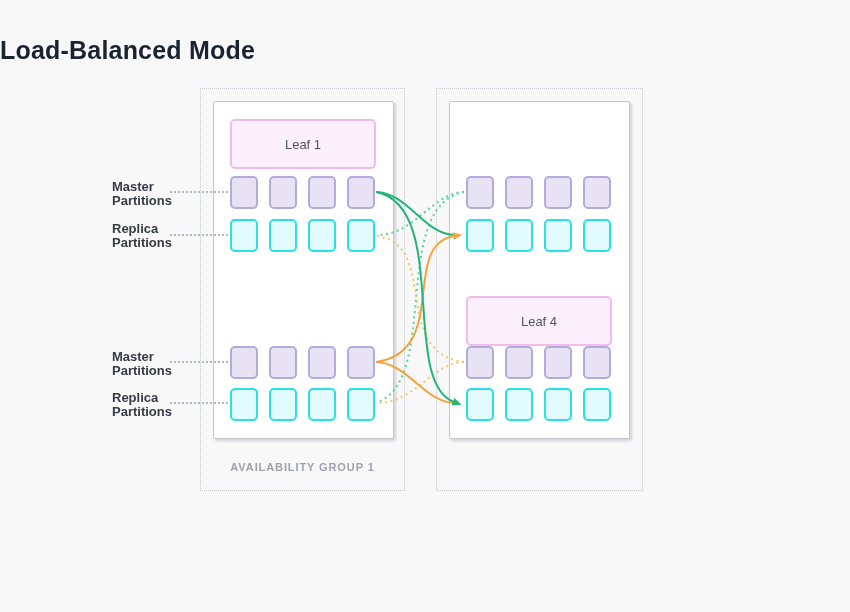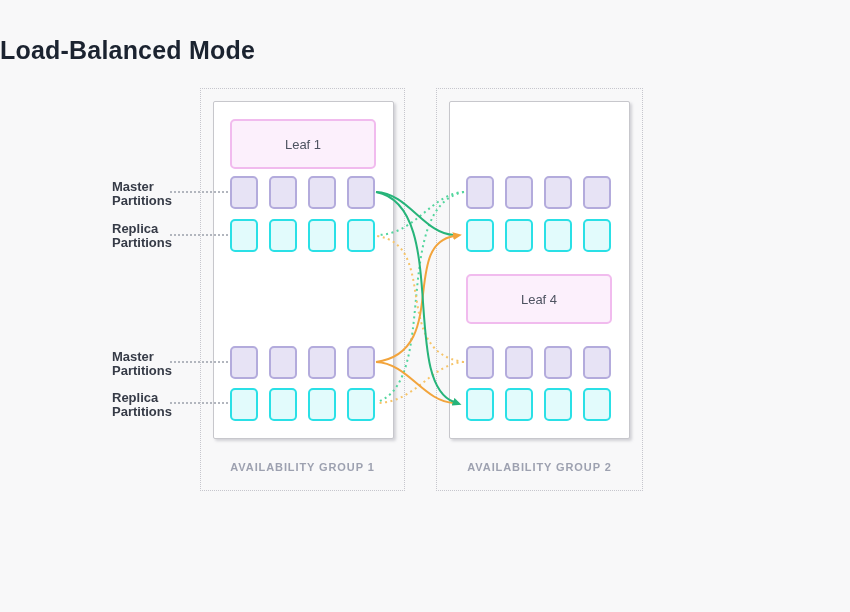--- a/index.html
+++ b/index.html
@@ -106,35 +106,34 @@
         <div class="pbox master"></div>
         <div class="pbox master"></div>
         <div class="pbox master"></div>
       </div>
     <div class="partition-row" style="top:117px;">
         <div class="pbox replica"></div>
         <div class="pbox replica"></div>
         <div class="pbox replica"></div>
         <div class="pbox replica"></div>
       </div>
-    <div class="leaf-box" style="top:172px;">Leaf 4</div>
+    <div class="leaf-box" style="top:194px;">Leaf 4</div>
     <div class="partition-row" style="top:244px;">
         <div class="pbox master"></div>
         <div class="pbox master"></div>
         <div class="pbox master"></div>
         <div class="pbox master"></div>
       </div>
     <div class="partition-row" style="top:286px;">
         <div class="pbox replica"></div>
         <div class="pbox replica"></div>
         <div class="pbox replica"></div>
         <div class="pbox replica"></div>
       </div>
   </div>
-  <div class="group-caption">AVAILABILITY GROUP 2</div>
 </div>
 
 <svg id="links" width="850" height="612" viewBox="0 0 850 612">
   <defs>
     <marker id="arrowGreen" markerWidth="9" markerHeight="8" refX="1" refY="4" orient="auto" markerUnits="userSpaceOnUse">
       <path d="M0,0 L9,4 L0,8 z" fill="#27b47a"></path>
     </marker>
     <marker id="arrowOrange" markerWidth="9" markerHeight="8" refX="1" refY="4" orient="auto" markerUnits="userSpaceOnUse">
       <path d="M0,0 L9,4 L0,8 z" fill="#f2a43c"></path>
     </marker>

